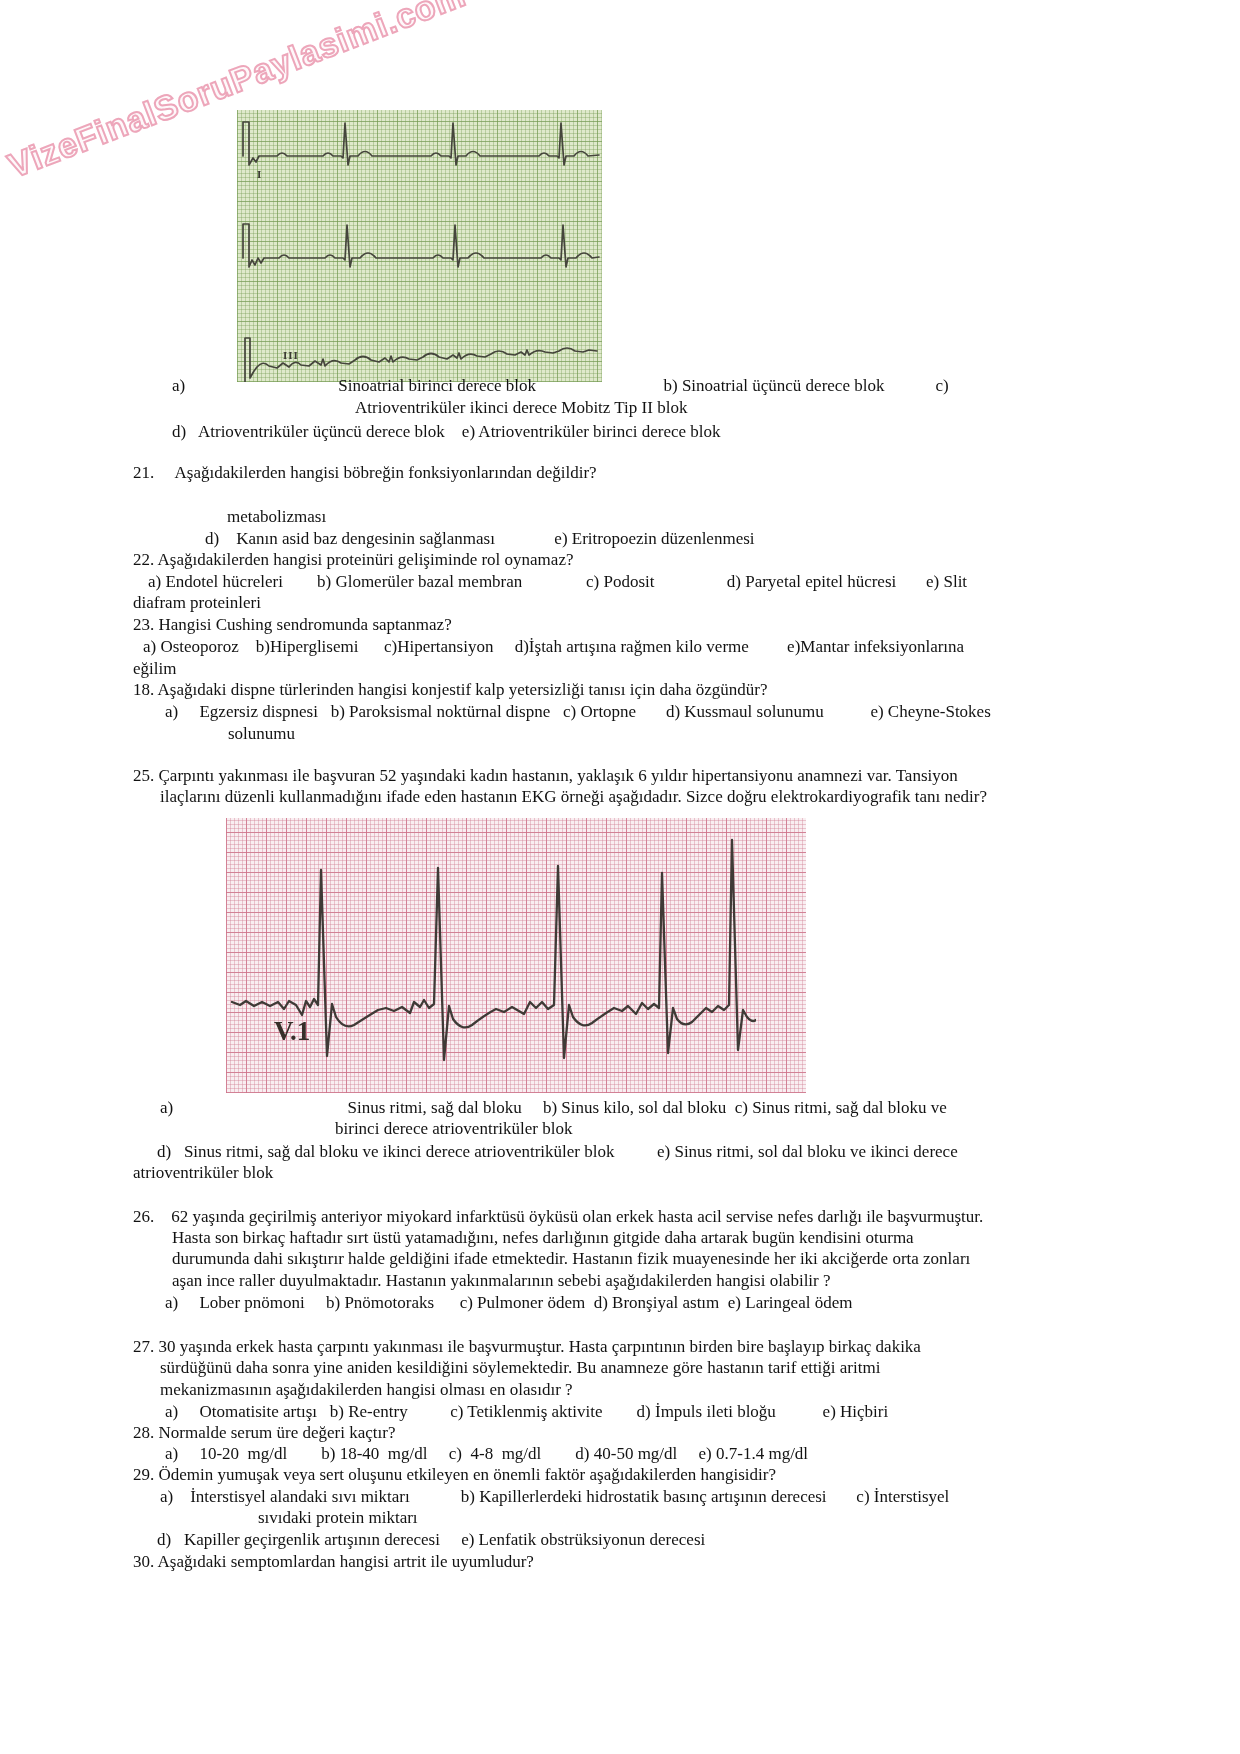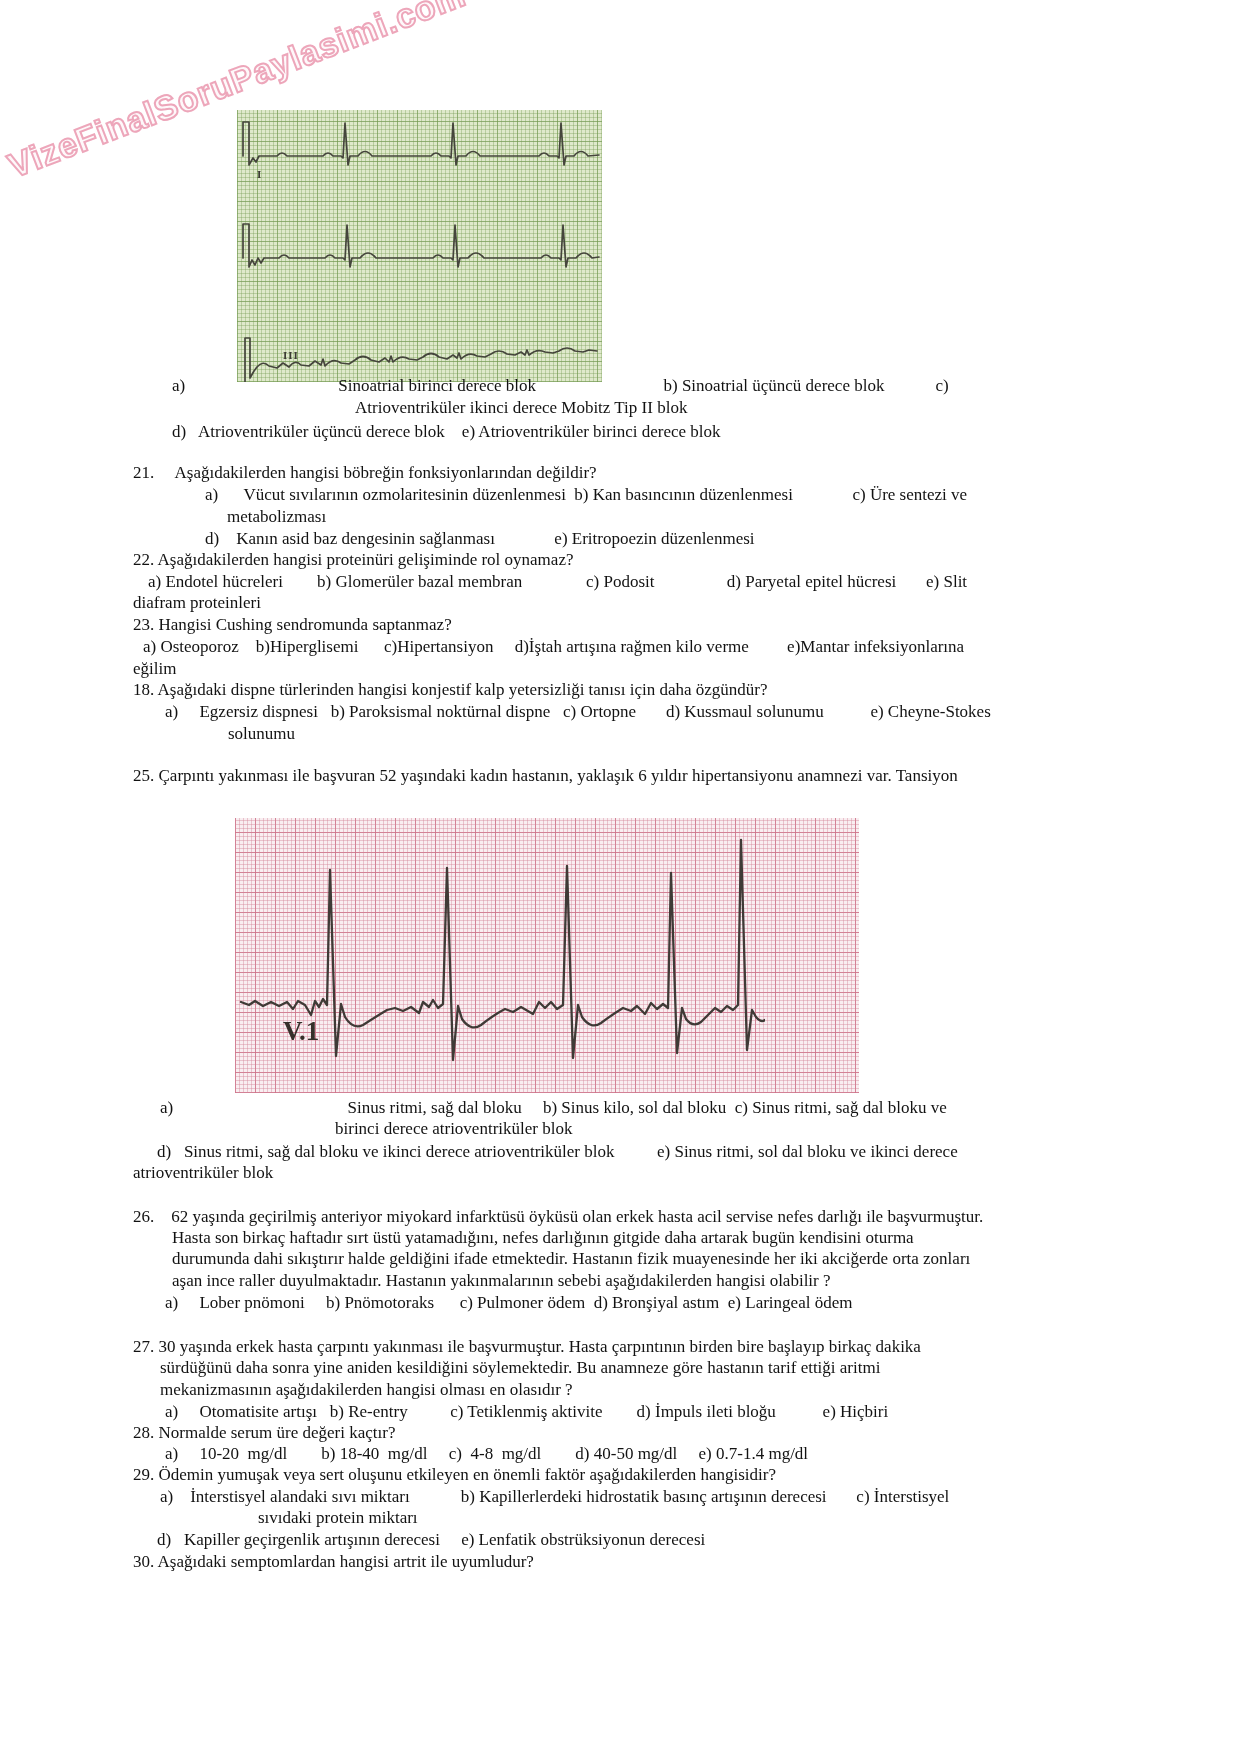--- a/index.html
+++ b/index.html
@@ -11,21 +11,21 @@
      font-family:"Liberation Sans","DejaVu Sans",sans-serif;font-weight:bold;font-size:34px;letter-spacing:1px;
      color:rgba(255,255,255,0.92);-webkit-text-stroke:2px #eda6ba;text-shadow:0 0 1px #eda6ba;z-index:5;}
   
   .ecg{position:absolute;}
   .ecg-green{left:237px;top:110px;width:365px;height:272px;background-color:#dfe9cb;
      background-image:
        repeating-linear-gradient(0deg,rgba(122,158,88,.38) 0 1px,transparent 1px 4px),
        repeating-linear-gradient(90deg,rgba(122,158,88,.38) 0 1px,transparent 1px 4px),
        repeating-linear-gradient(0deg,rgba(104,146,70,.55) 0 1px,transparent 1px 20px),
        repeating-linear-gradient(90deg,rgba(104,146,70,.55) 0 1px,transparent 1px 20px);}
-  .ecg-pink{left:235px;top:818px;width:624px;height:275px;background-color:#f9eef1;
+  .ecg-pink{left:226px;top:818px;width:580px;height:275px;background-color:#f9eef1;
      background-image:
        repeating-linear-gradient(0deg,rgba(209,128,148,.40) 0 1px,transparent 1px 4px),
        repeating-linear-gradient(90deg,rgba(209,128,148,.40) 0 1px,transparent 1px 4px),
        repeating-linear-gradient(0deg,rgba(196,84,112,.70) 0 1px,transparent 1px 20px),
        repeating-linear-gradient(90deg,rgba(196,84,112,.70) 0 1px,transparent 1px 20px);}
   .ecg svg{position:absolute;left:0;top:0;}
   .trace{fill:none;stroke:#45453c;stroke-width:1.7;stroke-linejoin:round;stroke-linecap:round;}
   .trace-pink{fill:none;stroke:#3f3a36;stroke-width:2.3;stroke-linejoin:round;stroke-linecap:round;}
   .lead-label{font-family:"Liberation Serif","DejaVu Serif",serif;fill:#3a3a32;font-size:11px;font-weight:bold;letter-spacing:1px;}
   .v1-label{font-family:"Liberation Serif","DejaVu Serif",serif;fill:#362f2a;font-size:27px;font-weight:bold;}
@@ -45,37 +45,37 @@
       <text class="lead-label" x="20" y="68">I</text>
       <text class="lead-label" x="46" y="249">III</text>
     </svg>
   </div>
 
   <div class="ln" style="top:375px;left:172px">a)                                    Sinoatrial birinci derece blok                              b) Sinoatrial üçüncü derece blok            c)</div>
   <div class="ln" style="top:397px;left:355px">Atrioventriküler ikinci derece Mobitz Tip II blok</div>
   <div class="ln" style="top:421px;left:172px">d)   Atrioventriküler üçüncü derece blok    e) Atrioventriküler birinci derece blok</div>
 
   <div class="ln" style="top:462px;left:133px">21.     Aşağıdakilerden hangisi böbreğin fonksiyonlarından değildir?</div>
-  <div class="ln" style="top:484px;left:205px">a)      Vücut sıvılarının ozmolaritesinin düzenlenmesi  b) Kan basıncının düzenlenmesi              c) Üre sentezi ve</div>
   <div class="ln" style="top:506px;left:227px">metabolizması</div>
   <div class="ln" style="top:528px;left:205px">d)    Kanın asid baz dengesinin sağlanması              e) Eritropoezin düzenlenmesi</div>
 
   <div class="ln" style="top:549px;left:133px">22. Aşağıdakilerden hangisi proteinüri gelişiminde rol oynamaz?</div>
   <div class="ln" style="top:571px;left:148px">a) Endotel hücreleri        b) Glomerüler bazal membran               c) Podosit                 d) Paryetal epitel hücresi       e) Slit</div>
   <div class="ln" style="top:592px;left:133px">diafram proteinleri</div>
 
   <div class="ln" style="top:614px;left:133px">23. Hangisi Cushing sendromunda saptanmaz?</div>
   <div class="ln" style="top:636px;left:143px">a) Osteoporoz    b)Hiperglisemi      c)Hipertansiyon     d)İştah artışına rağmen kilo verme         e)Mantar infeksiyonlarına</div>
   <div class="ln" style="top:658px;left:133px">eğilim</div>
 
   <div class="ln" style="top:679px;left:133px">18. Aşağıdaki dispne türlerinden hangisi konjestif kalp yetersizliği tanısı için daha özgündür?</div>
   <div class="ln" style="top:701px;left:165px">a)     Egzersiz dispnesi   b) Paroksismal noktürnal dispne   c) Ortopne       d) Kussmaul solunumu           e) Cheyne-Stokes</div>
   <div class="ln" style="top:723px;left:228px">solunumu</div>
 
   <div class="ln" style="top:765px;left:133px">25. Çarpıntı yakınması ile başvuran 52 yaşındaki kadın hastanın, yaklaşık 6 yıldır hipertansiyonu anamnezi var. Tansiyon</div>
+  <div class="ln" style="top:786px;left:160px">ilaçlarını düzenli kullanmadığını ifade eden hastanın EKG örneği aşağıdadır. Sizce doğru elektrokardiyografik tanı nedir?</div>
 
   <div class="ecg ecg-pink">
     <svg width="530" height="275" viewBox="0 0 530 275">
       <path class="trace-pink" d="M6,184 L14,187 L20,183 L28,188 L36,184 L44,188 L52,184 L58,191 L63,183 L70,187 L76,197 L80,183 L84,189 L88,181 L92,187 L95,52 L101,238 L106,186 L110,199 Q118,212 128,207 Q142,198 152,192 L160,190 L168,193 L176,189 L184,195 L188,184 L194,189 L198,182 L203,190 L208,186 L212,50 L218,242 L223,188 L227,201 Q236,214 246,207 Q260,196 270,191 L278,194 L286,189 L298,196 L304,184 L310,190 L316,184 L322,191 L328,187 L332,48 L338,240 L343,187 L347,199 Q356,212 366,205 Q378,196 388,190 L396,193 L402,188 L410,196 L416,185 L422,191 L428,186 L433,190 L436,55 L442,235 L447,190 L451,201 Q458,210 466,204 L474,196 L480,190 L486,194 L492,188 L498,192 L503,187 L506,22 L512,232 L517,192 L521,199 Q526,205 530,202"></path>
       <text class="v1-label" x="48" y="222">V.1</text>
     </svg>
   </div>
 
   <div class="ln" style="top:1097px;left:160px">a)                                         Sinus ritmi, sağ dal bloku     b) Sinus kilo, sol dal bloku  c) Sinus ritmi, sağ dal bloku ve</div>
   <div class="ln" style="top:1118px;left:335px">birinci derece atrioventriküler blok</div>

